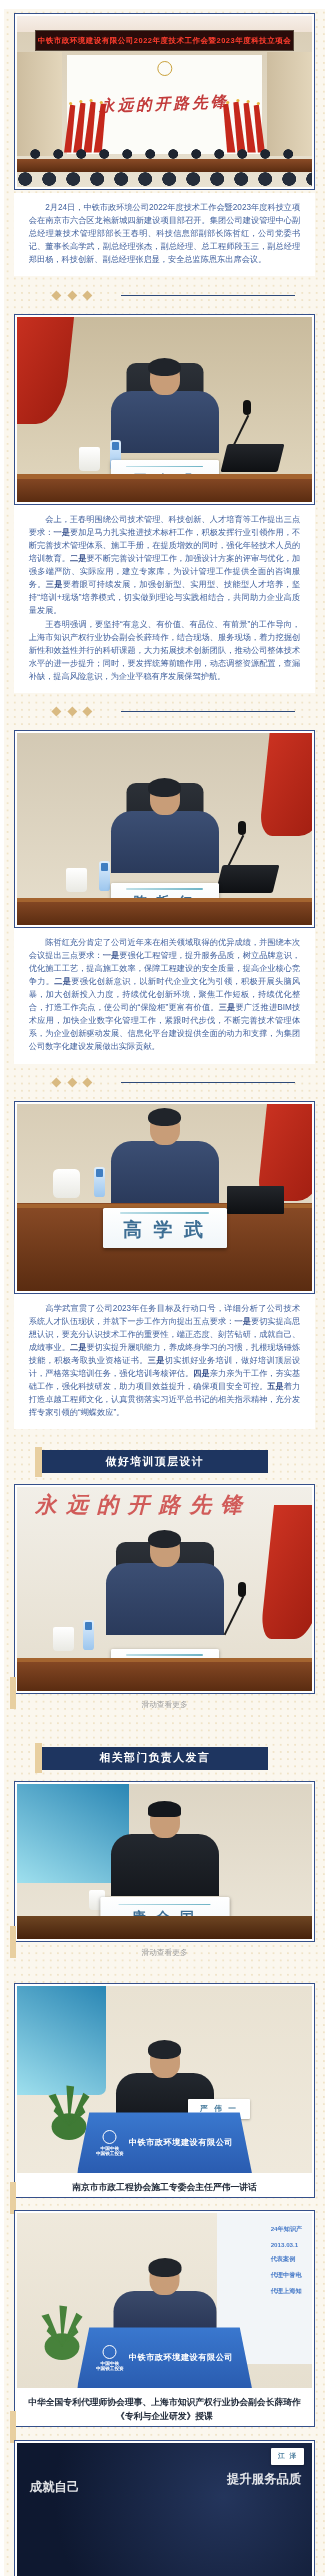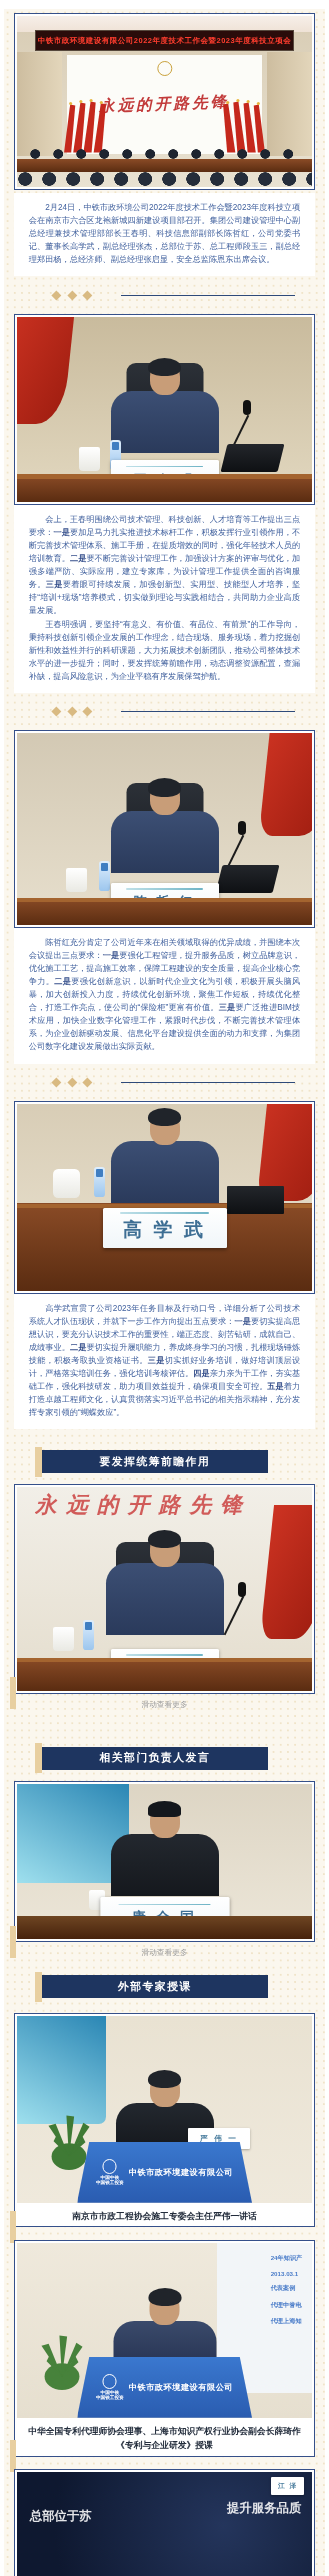--- a/index.html
+++ b/index.html
@@ -206,21 +206,21 @@
               <circle cx="77" cy="12" r="3"></circle>
             </g>
         </svg>
         <div class="heads"></div>
         <div class="table"></div>
         <div class="audience"></div>
       </div>
     </div>
 
     <div class="pblock" style="margin-top:2.6px;">
-      <p><span>2月24日，中铁市政环境公司2022年度技术工作会暨2023年度科技立项会在南京市六合区龙袍新城四新建设项目部召开。集团公司建设管理中心副总经理兼技术管理部部长王春明、科技信息部副部长陈哲红，公司党委书记、董事长高学武，副总经理张杰，总部位于苏、总工程师段玉三，副总经理郑田杨，总经济师、副总经理张启显，安全总监陈恩东出席会议。</span></p>
+      <p><span>2月24日，中铁市政环境公司2022年度技术工作会暨2023年度科技立项会在南京市六合区龙袍新城四新建设项目部召开。集团公司建设管理中心副总经理兼技术管理部部长王春明、科技信息部副部长陈哲红，公司党委书记、董事长高学武，副总经理张杰，副总经理、总工程师段玉三，副总经理郑田杨，科技创新、副总经理张启显，安全总监陈恩东出席会议。</span></p>
     </div>
 
     <div class="divider">
       <span class="diamond"></span>
       <span class="diamond"></span>
       <span class="diamond"></span>
       <span class="line"></span>
     </div>
 
     <div class="card">
@@ -242,21 +242,21 @@
           <div class="nm-line"></div>
           <div class="nm">王 春 明</div>
         </div>
         <div class="desk"></div>
         <div class="desk-lip"></div>
       </div>
     </div>
 
     <div class="pblock">
       <p><span>会上，王春明围绕公司技术管理、科技创新、人才培育等工作提出三点要求：</span><b>一是</b><span>要加足马力扎实推进技术标杆工作，积极发挥行业引领作用，不断完善技术管理体系、施工手册，在提质增效的同时，强化年轻技术人员的培训教育。</span><b>二是</b><span>要不断完善设计管理工作，加强设计方案的评审与优化，加强多端严防、实际应用，建立专家库，为设计管理工作提供全面的咨询服务。</span><b>三是</b><span>要着眼可持续发展，加强创新型、实用型、技能型人才培养，坚持“培训+现场”培养模式，切实做到理论与实践相结合，共同助力企业高质量发展。</span></p>
-      <p><span>王春明强调，要坚持“有意义、有价值、有品位、有前景”的工作导向，秉持科技创新引领企业发展的工作理念，结合现场、服务现场，着力挖掘创新性和效益性并行的科研课题，大力拓展技术创新团队，推动公司整体技术水平的进一步提升；同时，要发挥统筹前瞻作用，动态调整资源配置，查漏补缺，提高风险意识，为企业平稳有序发展保驾护航。</span></p>
+      <p><span>王春明强调，要坚持“有意义、有价值、有品位、有前景”的工作导向，上海市知识产权行业协会副会长薛琦作，结合现场、服务现场，着力挖掘创新性和效益性并行的科研课题，大力拓展技术创新团队，推动公司整体技术水平的进一步提升；同时，要发挥统筹前瞻作用，动态调整资源配置，查漏补缺，提高风险意识，为企业平稳有序发展保驾护航。</span></p>
     </div>
 
     <div class="divider">
       <span class="diamond"></span>
       <span class="diamond"></span>
       <span class="diamond"></span>
       <span class="line"></span>
     </div>
 
     <div class="card">
@@ -314,21 +314,21 @@
         </div>
       </div>
     </div>
 
     <div class="pblock">
       <p><span>高学武宣贯了公司2023年任务目标及行动口号，详细分析了公司技术系统人才队伍现状，并就下一步工作方向提出五点要求：</span><b>一是</b><span>要切实提高思想认识，要充分认识技术工作的重要性，端正态度、刻苦钻研，成就自己、成绩事业。</span><b>二是</b><span>要切实提升履职能力，养成终身学习的习惯，扎根现场锤炼技能，积极考取执业资格证书。</span><b>三是</b><span>切实抓好业务培训，做好培训顶层设计，严格落实培训任务，强化培训考核评估。</span><b>四是</b><span>亲力亲为干工作，夯实基础工作，强化科技研发，助力项目效益提升，确保项目安全可控。</span><b>五是</b><span>着力打造卓越工程师文化，认真贯彻落实习近平总书记的相关指示精神，充分发挥专家引领的“蝴蝶效应”。</span></p>
     </div>
 
     <div class="banner-row">
       <div class="banner-accent"></div>
-      <div class="banner-bar">要发挥统筹前瞻作用</div>
+      <div class="banner-bar">做好培训顶层设计</div>
     </div>
 
     <div class="card" style="margin-top:7.2px;">
       <div class="corner"></div>
       <div class="photo ph-zhang">
         <div class="backwash">永远的开路先锋</div>
         <div class="flag" style="right:-12.4px;top:18.5px;width:57px;height:134px;"></div>
         <div class="seatback" style="left:50%;transform:translateX(-50%);bottom:72px;width:98px;"></div>
         <div class="person" style="bottom:56px;">
           <div class="head">
@@ -368,26 +368,22 @@
         <div class="cup" style="left:72px;bottom:29px;width:15.5px;height:20.6px;"></div>
         <div class="namecard" style="bottom:5.2px;width:129px;height:37px;">
           <div class="nm-line"></div>
           <div class="nm" style="font-size:14px;">康 全 国</div>
         </div>
         <div class="desk" style="height:23px;background:linear-gradient(#6e4522,#46220c);"></div>
       </div>
     </div>
     <div class="swipe">滑动查看更多</div>
 
-    <div class="banner-row" style="margin-top:13.4px;">
-      <div class="banner-accent"></div>
-      <div class="banner-bar">外部专家授课</div>
-    </div>
-
-    <div class="card" style="margin-top:11px;">
+
+    <div class="card" style="margin-top:25px;">
       <div class="corner"></div>
       <div class="photo ph-exp1">
         <div class="screen-teal" style="left:0;top:0;width:30%;height:58%;"></div>
         <svg class="plant" style="left:20.6px;bottom:31px;" viewBox="0 0 120 150">
           <g fill="#3f7a35">
               <ellipse cx="60" cy="120" rx="34" ry="26"></ellipse>
               <path d="M60,120 L20,60 L34,56 Z"></path>
               <path d="M60,120 L55,40 L70,42 Z"></path>
               <path d="M60,120 L100,62 L88,54 Z"></path>
               <path d="M60,120 L30,90 L36,78 Z"></path>
@@ -449,21 +445,21 @@
           <div class="org">中铁市政环境建设有限公司</div>
         </div>
       </div>
       <div class="caption">中华全国专利代理师协会理事、上海市知识产权行业协会副会长薛琦作《专利与企业研发》授课</div>
     </div>
 
     <div class="card" style="margin-top:12.4px;">
 
       <div class="photo ph-exp3">
         <div class="screen-text" style="left:12.4px;top:36px;color:rgba(255,255,255,.88);font-size:12.4px;font-weight:700;font-family:'DejaVu Serif',serif;gap:28px;">
-          <span>总部位于苏</span>
+          <span>成就自己</span>
 
         </div>
         <div class="screen-text" style="right:10.3px;top:28px;color:rgba(255,255,255,.88);font-size:12.4px;font-weight:700;font-family:'DejaVu Serif',serif;gap:28px;text-align:right;">
           <span>提升服务品质</span>
 
         </div>
         <div class="minicard" style="right:7.2px;top:5.2px;width:33px;height:17.5px;font-size:6.7px;letter-spacing:1.5px;">江 泽</div>
 
       </div>
 

